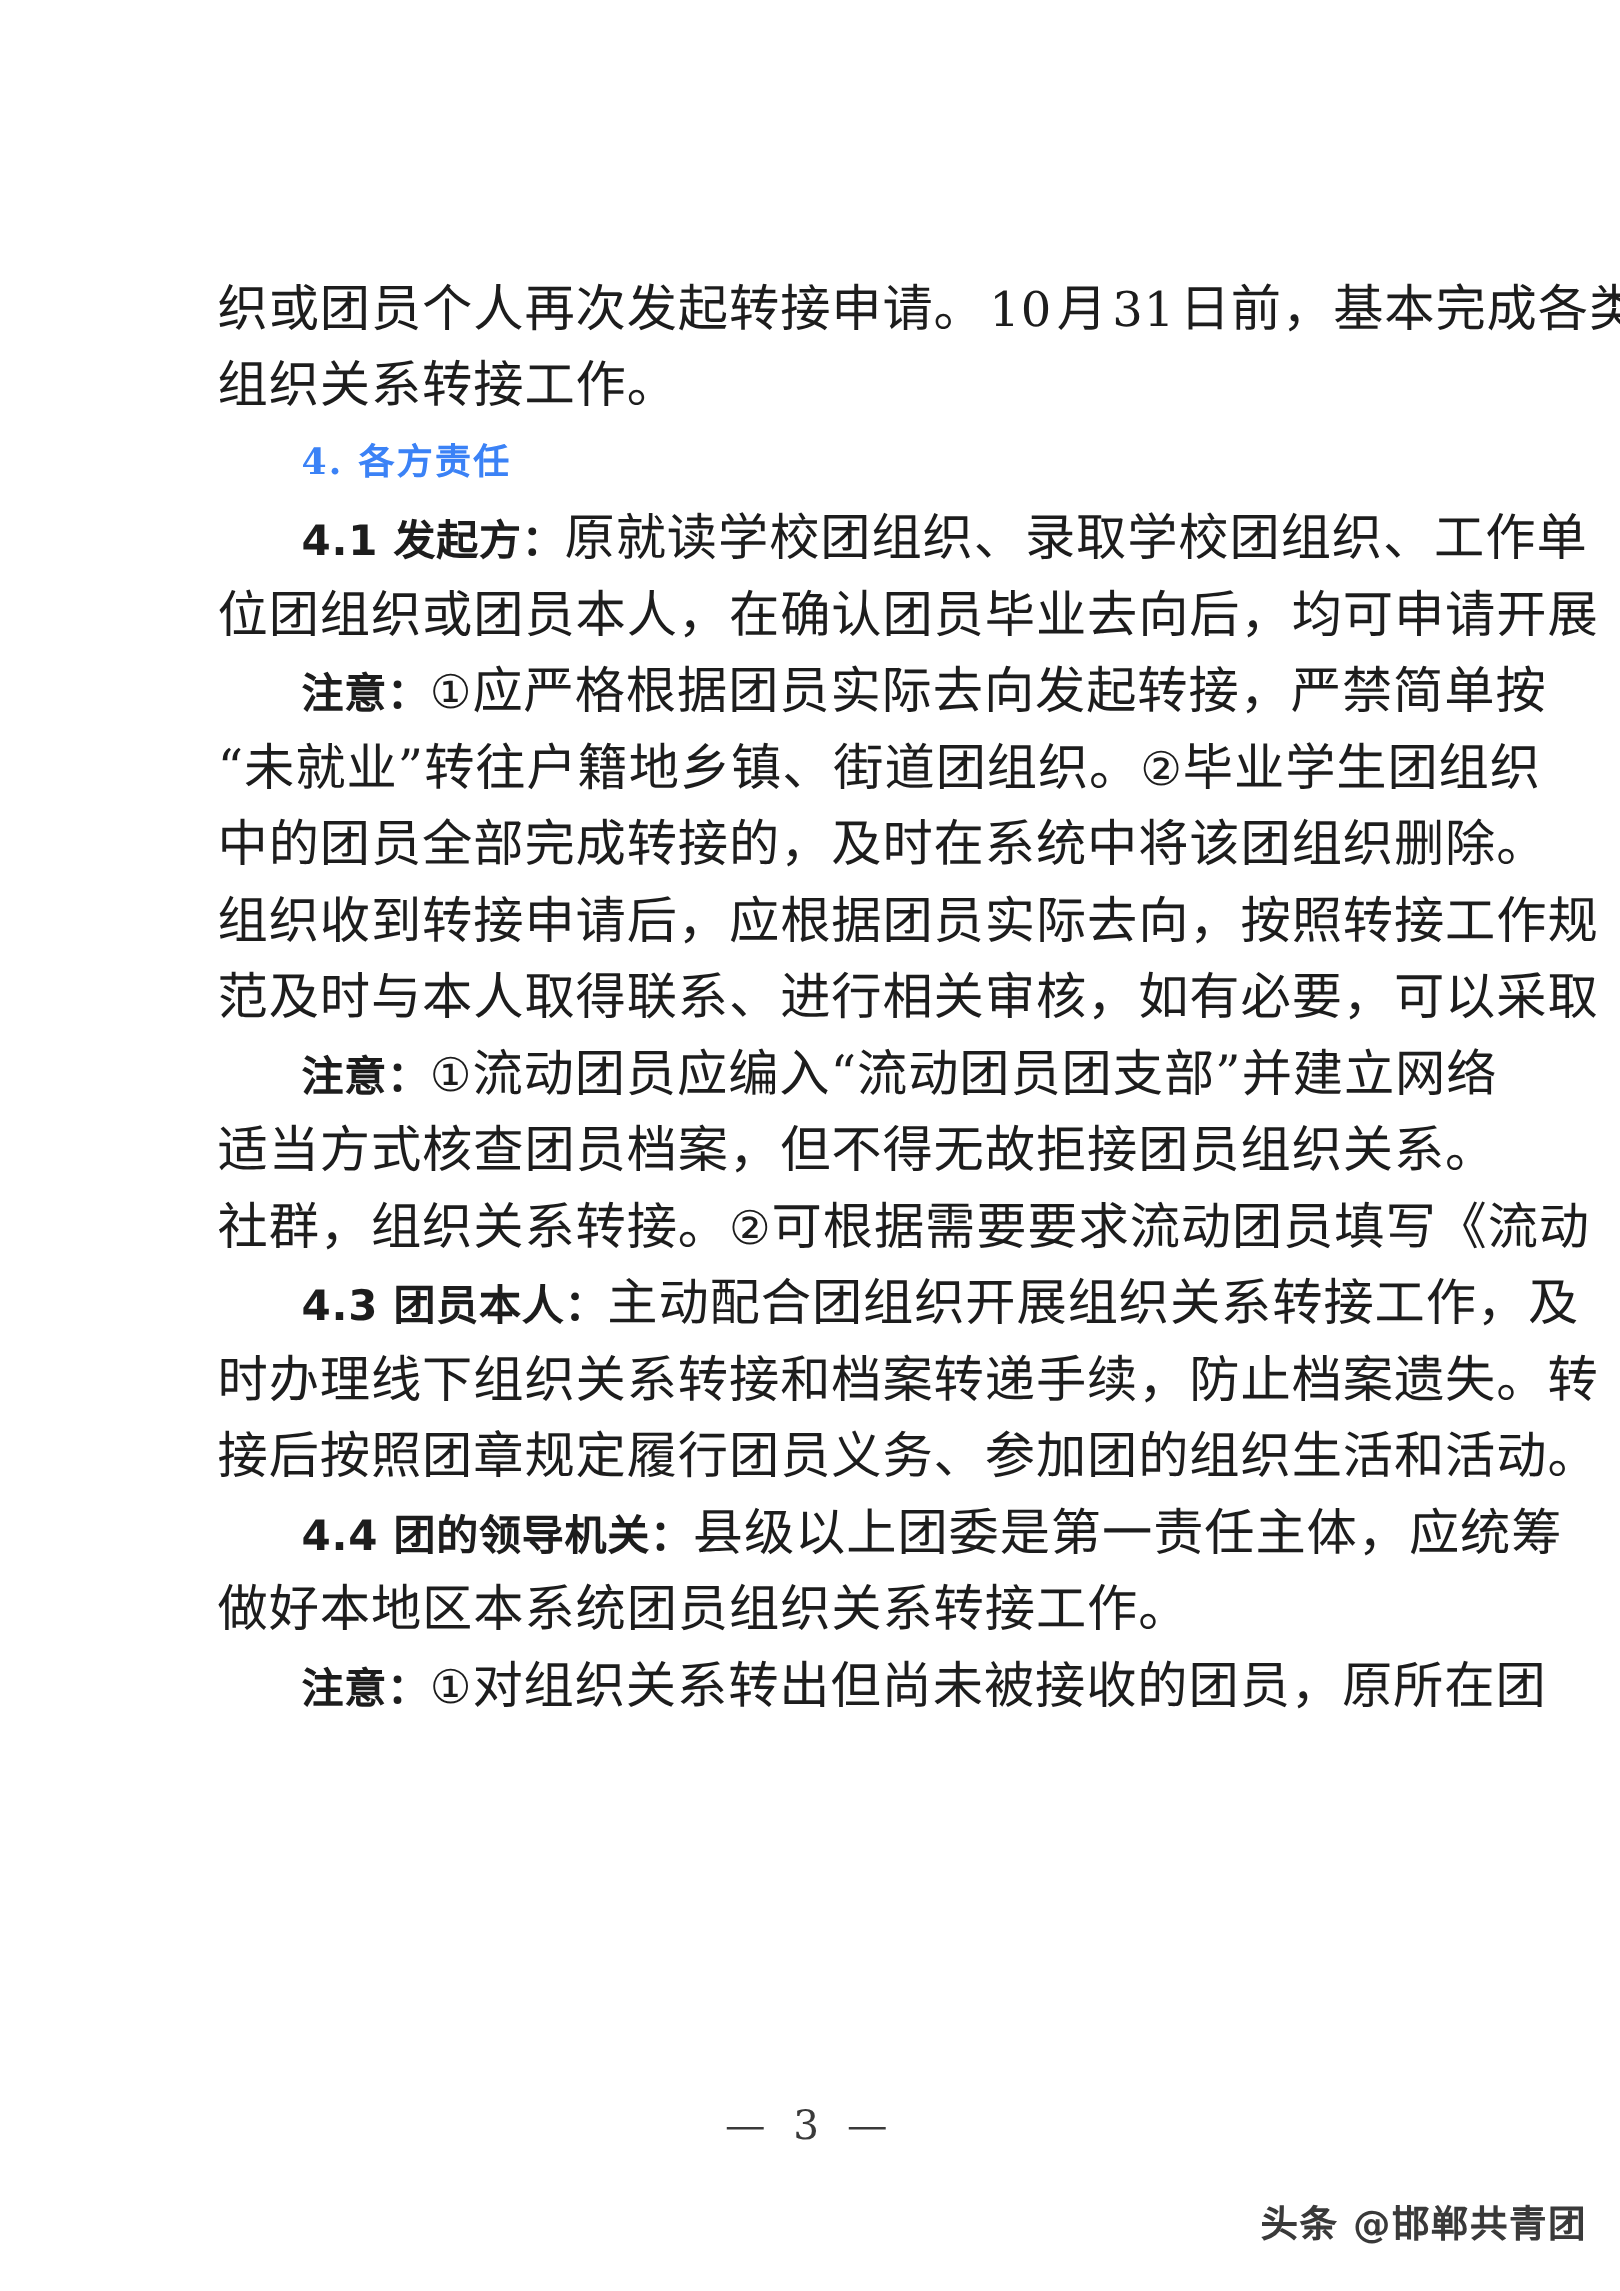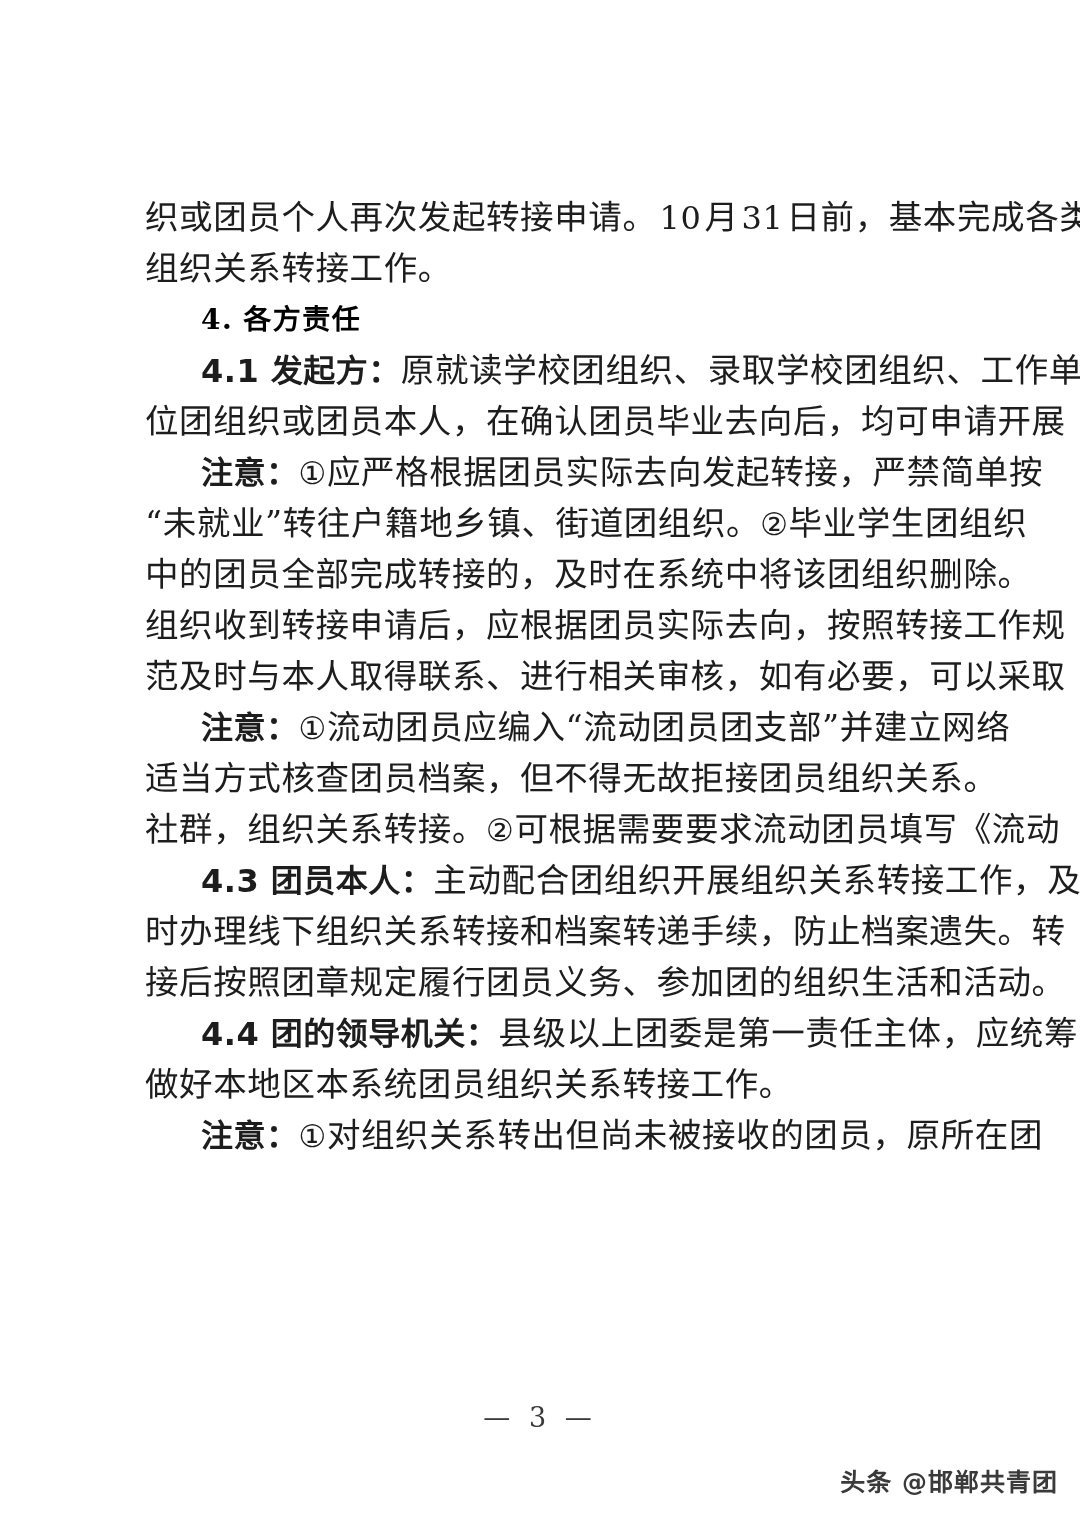--- a/index.html
+++ b/index.html
@@ -14,21 +14,21 @@
     background: #ffffff;
     overflow: hidden;
     font-family: "DejaVu Serif", "Liberation Serif", serif;
     color: #1b1b1b;
   }
 
   
   .doc-body {
     position: absolute;
     left: 145px;
-    top: 192px;
+    top: 180px;
     width: 797px;
   }
 
   .line {
     height: 51px;
     line-height: 51px;
     font-size: 33.5px;
     letter-spacing: 0.6px;
     white-space: nowrap;
     color: #1d1d1d;
@@ -36,21 +36,21 @@
   }
 
   .line.indent {
     padding-left: 56px;
   }
 
   
   .lbl {
     font-weight: 700;
     font-family: "DejaVu Sans", "Liberation Sans", sans-serif;
-    font-size: 32px;
+    font-size: 28px;
     letter-spacing: 0.5px;
   }
 
   
   .num {
     font-family: "DejaVu Serif", "Liberation Serif", serif;
     font-size: 32px;
     padding: 0 3px;
   }
 
@@ -60,23 +60,23 @@
     font-size: 31px;
   }
 
   
   .heading {
     height: 51px;
     line-height: 51px;
     padding-left: 56px;
     font-family: "DejaVu Sans", "Liberation Sans", sans-serif;
     font-weight: 700;
-    font-size: 28px;
+    font-size: 24px;
     letter-spacing: 1.5px;
-    color: #000000;
+    color: #3b82f6;
     white-space: nowrap;
   }
   .heading .hnum {
     font-family: "DejaVu Serif", "Liberation Serif", serif;
     font-weight: 700;
     padding-right: 10px;
   }
 
   
   .page-number {

